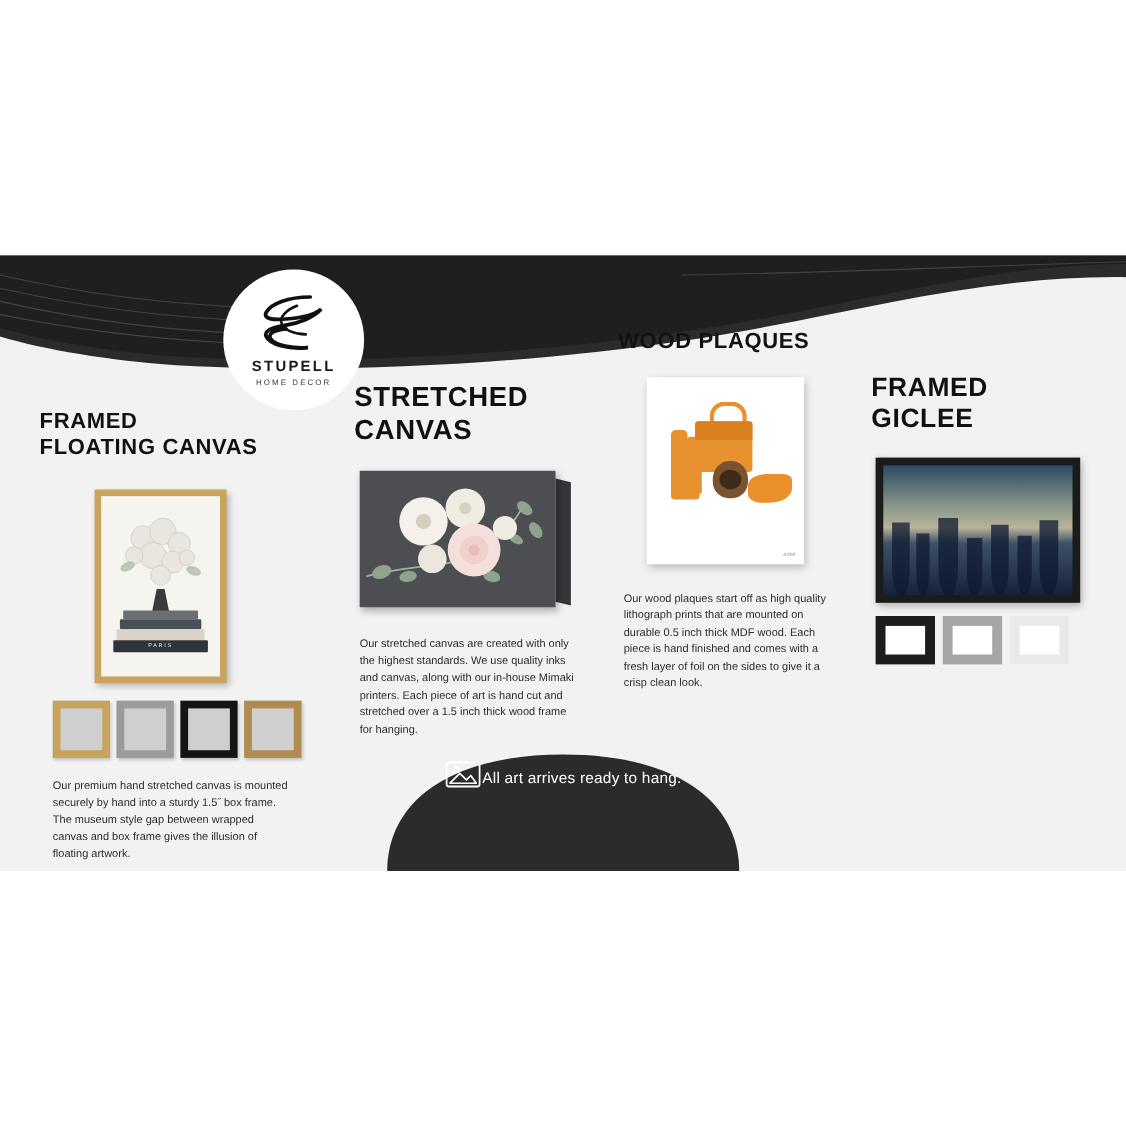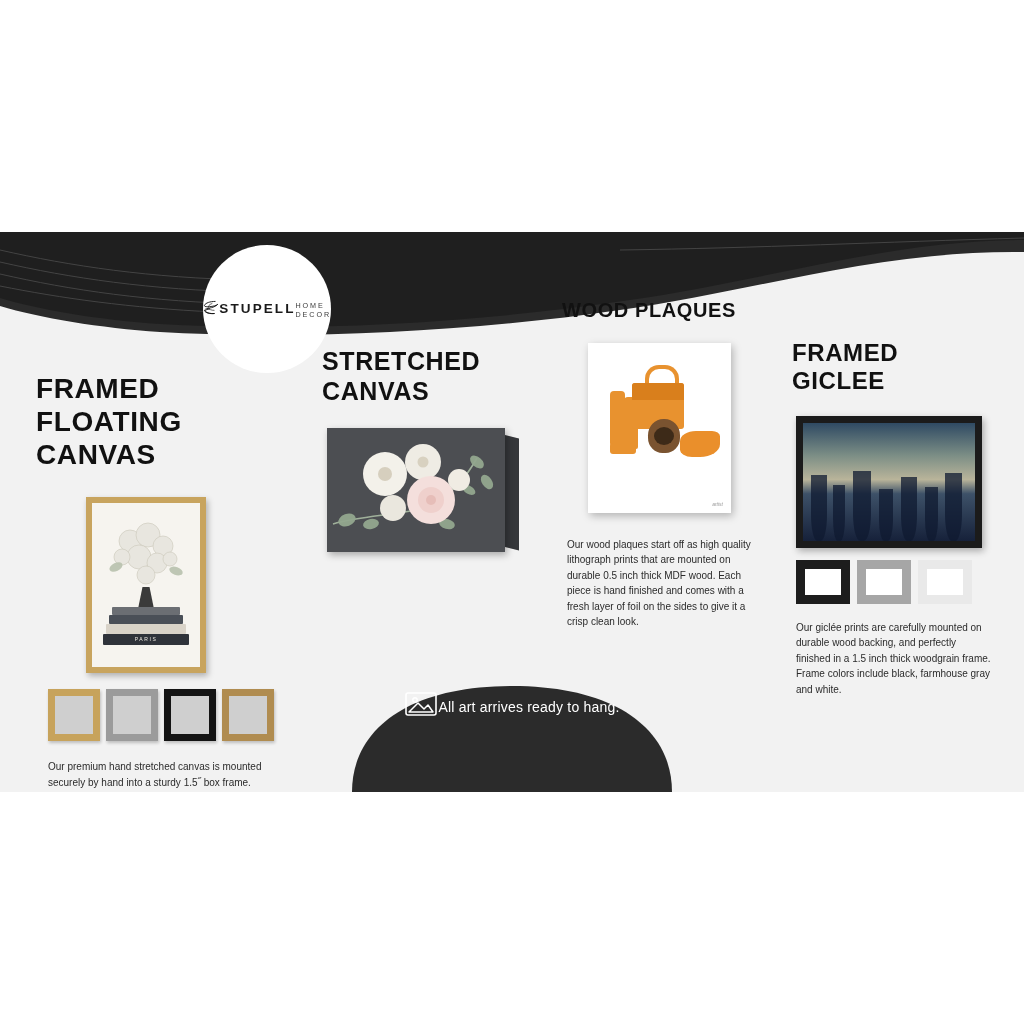--- a/index.html
+++ b/index.html
@@ -50,21 +50,21 @@
   
   .logo-badge {
     position: absolute;
     left: 203px;
     top: 13px;
     width: 128px;
     height: 128px;
     border-radius: 50%;
     background: #ffffff;
     display: flex;
-    flex-direction: row;
+    flex-direction: column;
     align-items: center;
     justify-content: center;
     z-index: 6;
   }
   .logo-mark {
     width: 62px;
     height: 58px;
     margin-bottom: 2px;
   }
   .logo-name {
@@ -94,21 +94,21 @@
     line-height: 1.18;
   }
   .col-body {
     font-size: 10px;
     line-height: 1.55;
     color: #2b2b2b;
   }
 
   
   #col1 { left: 36px; top: 125px; width: 268px; }
-  #col1 .col-title { font-size: 28px; }
+  #col1 .col-title { font-size: 20px; }
 
   .art1-wrap {
     position: relative;
     width: 120px;
     height: 176px;
     margin: 26px 0 0 50px;
     background: #c8a45e;
     box-shadow: 2px 3px 6px rgba(0,0,0,0.28);
     padding: 6px;
     box-sizing: border-box;
@@ -448,20 +448,21 @@
             <circle cx="104" cy="72" r="24" fill="#f4dfdc"></circle>
             <circle cx="104" cy="72" r="13" fill="#efd0cc"></circle>
             <circle cx="104" cy="72" r="5" fill="#e6bdb8"></circle>
             <circle cx="66" cy="80" r="13" fill="#eae7de"></circle>
             <circle cx="132" cy="52" r="11" fill="#f0ece3"></circle>
           </g>
         </svg>
       </div>
     </div>
 
+    <div class="col-body">Our stretched canvas are created with only the highest standards. We use quality inks and canvas, along with our in-house Mimaki printers. Each piece of art is hand cut and stretched over a 1.5 inch thick wood frame for hanging.</div>
   </div>
 
   <div class="col" id="col3">
     <div class="col-title" style="white-space:pre-line">WOOD PLAQUES</div>
 
     <div class="plaque-wrap">
       <div class="boot boot-a"></div>
       <div class="boot boot-b"></div>
       <div class="boot-foot-a"></div>
       <div class="bag-handle"></div>
@@ -490,21 +491,20 @@
         <div class="drip" style="left:142px;top:50px; width:17px; height:68px;"></div>
       </div>
     </div>
 
     <div class="frame-swatches">
       <div class="fsw fsw-black"></div>
       <div class="fsw fsw-gray"></div>
       <div class="fsw fsw-white"></div>
     </div>
 
-    <div class="col-body">Our giclée prints are carefully mounted on durable wood backing, and perfectly finished in a 1.5 inch thick woodgrain frame. Frame colors include black, farmhouse gray and white.</div>
   </div>
 
   <div class="wave-foot">
     <svg width="1024" height="120" viewBox="0 0 1024 120" preserveAspectRatio="none" aria-hidden="true">
       <path d="M352,120 C352,56 410,14 512,14 C614,14 672,56 672,120 Z" fill="#2b2b2b"></path>
     </svg>
   </div>
 
   <div class="foot-content">
     <div class="foot-inner">

